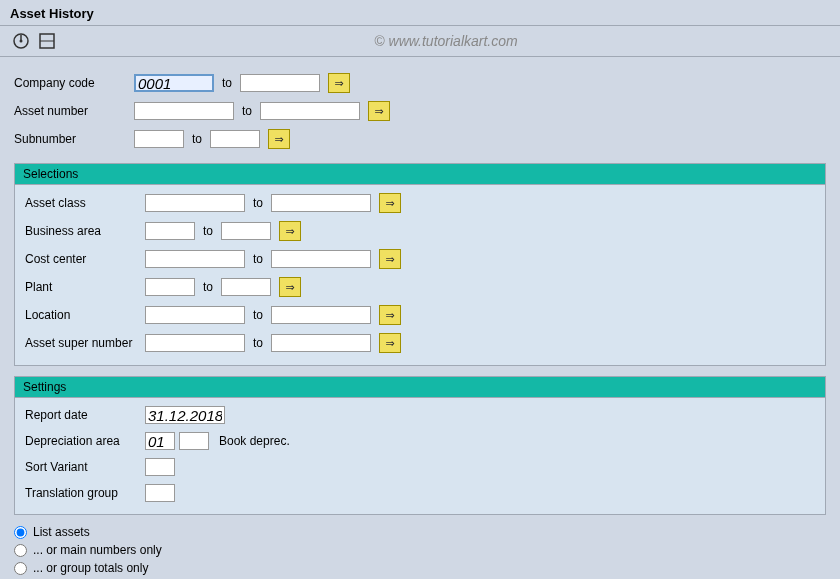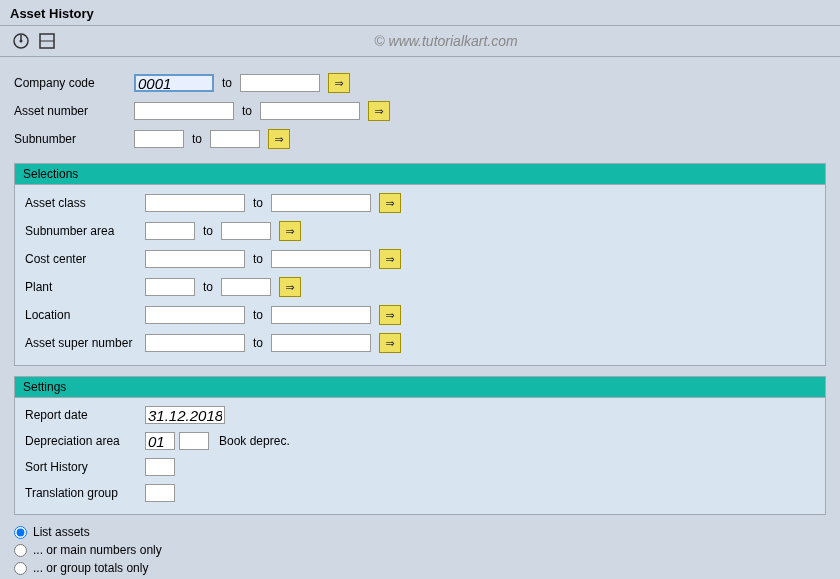--- a/index.html
+++ b/index.html
@@ -192,21 +192,21 @@
 
       <div class="field-row">
         <span class="field-label">Asset class</span>
         <input class="field-input large" type="text" style="">
         <span class="to-label">to</span>
         <input class="field-input large" type="text" style="">
         <div class="arrow-btn">⇒</div>
       </div>
 
       <div class="field-row">
-        <span class="field-label">Subnumber area</span>
+        <span class="field-label">Business area</span>
         <input class="field-input small" type="text" style="">
         <span class="to-label">to</span>
         <input class="field-input small" type="text" style="">
         <div class="arrow-btn">⇒</div>
       </div>
 
       <div class="field-row">
         <span class="field-label">Cost center</span>
         <input class="field-input large" type="text" style="">
         <span class="to-label">to</span>
@@ -253,21 +253,21 @@
       <div class="field-row">
         <span class="field-label">Depreciation area</span>
         <div class="depreciation-row">
           <input class="field-input" type="text" value="01" style="width: 30px;">
           <input class="field-input" type="text" style="width: 30px;">
           <span class="book-deprec-label">Book deprec.</span>
         </div>
       </div>
 
       <div class="field-row">
-        <span class="field-label">Sort History</span>
+        <span class="field-label">Sort Variant</span>
         <input class="field-input small" type="text" style="width: 30px;">
       </div>
 
       <div class="field-row">
         <span class="field-label">Translation group</span>
         <input class="field-input small" type="text" style="width: 30px;">
       </div>
 
     </div>
   </div>

